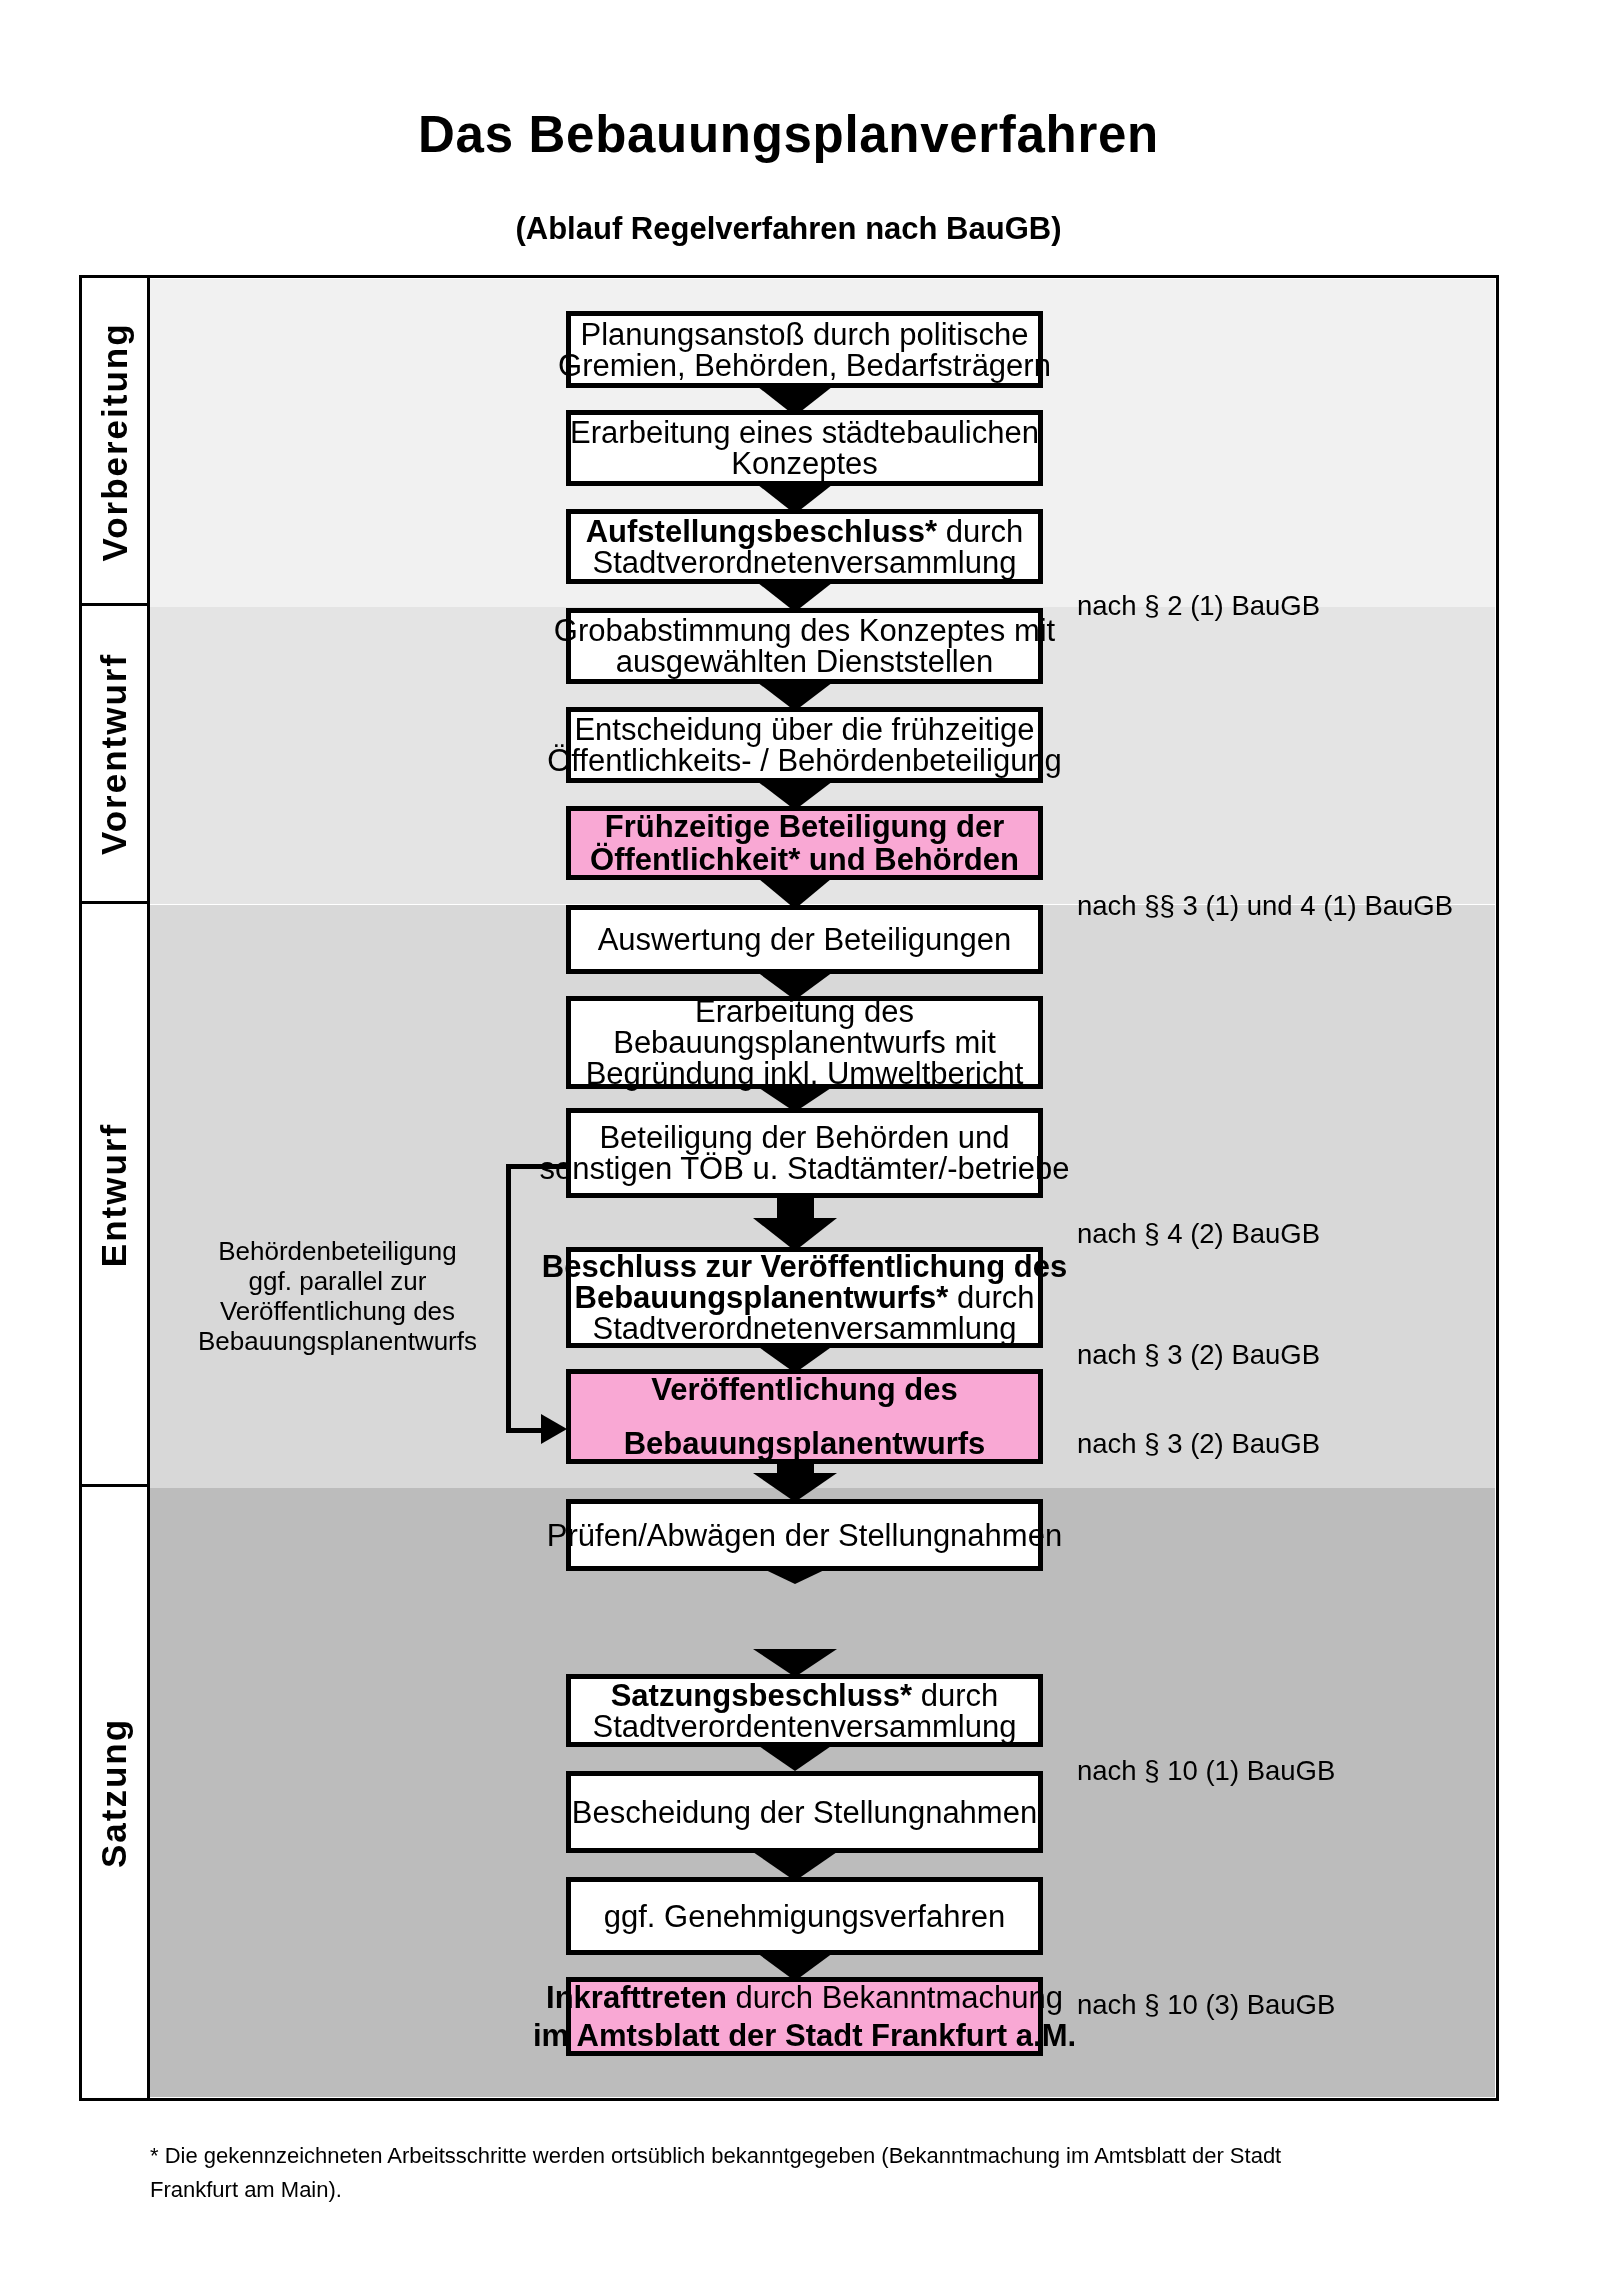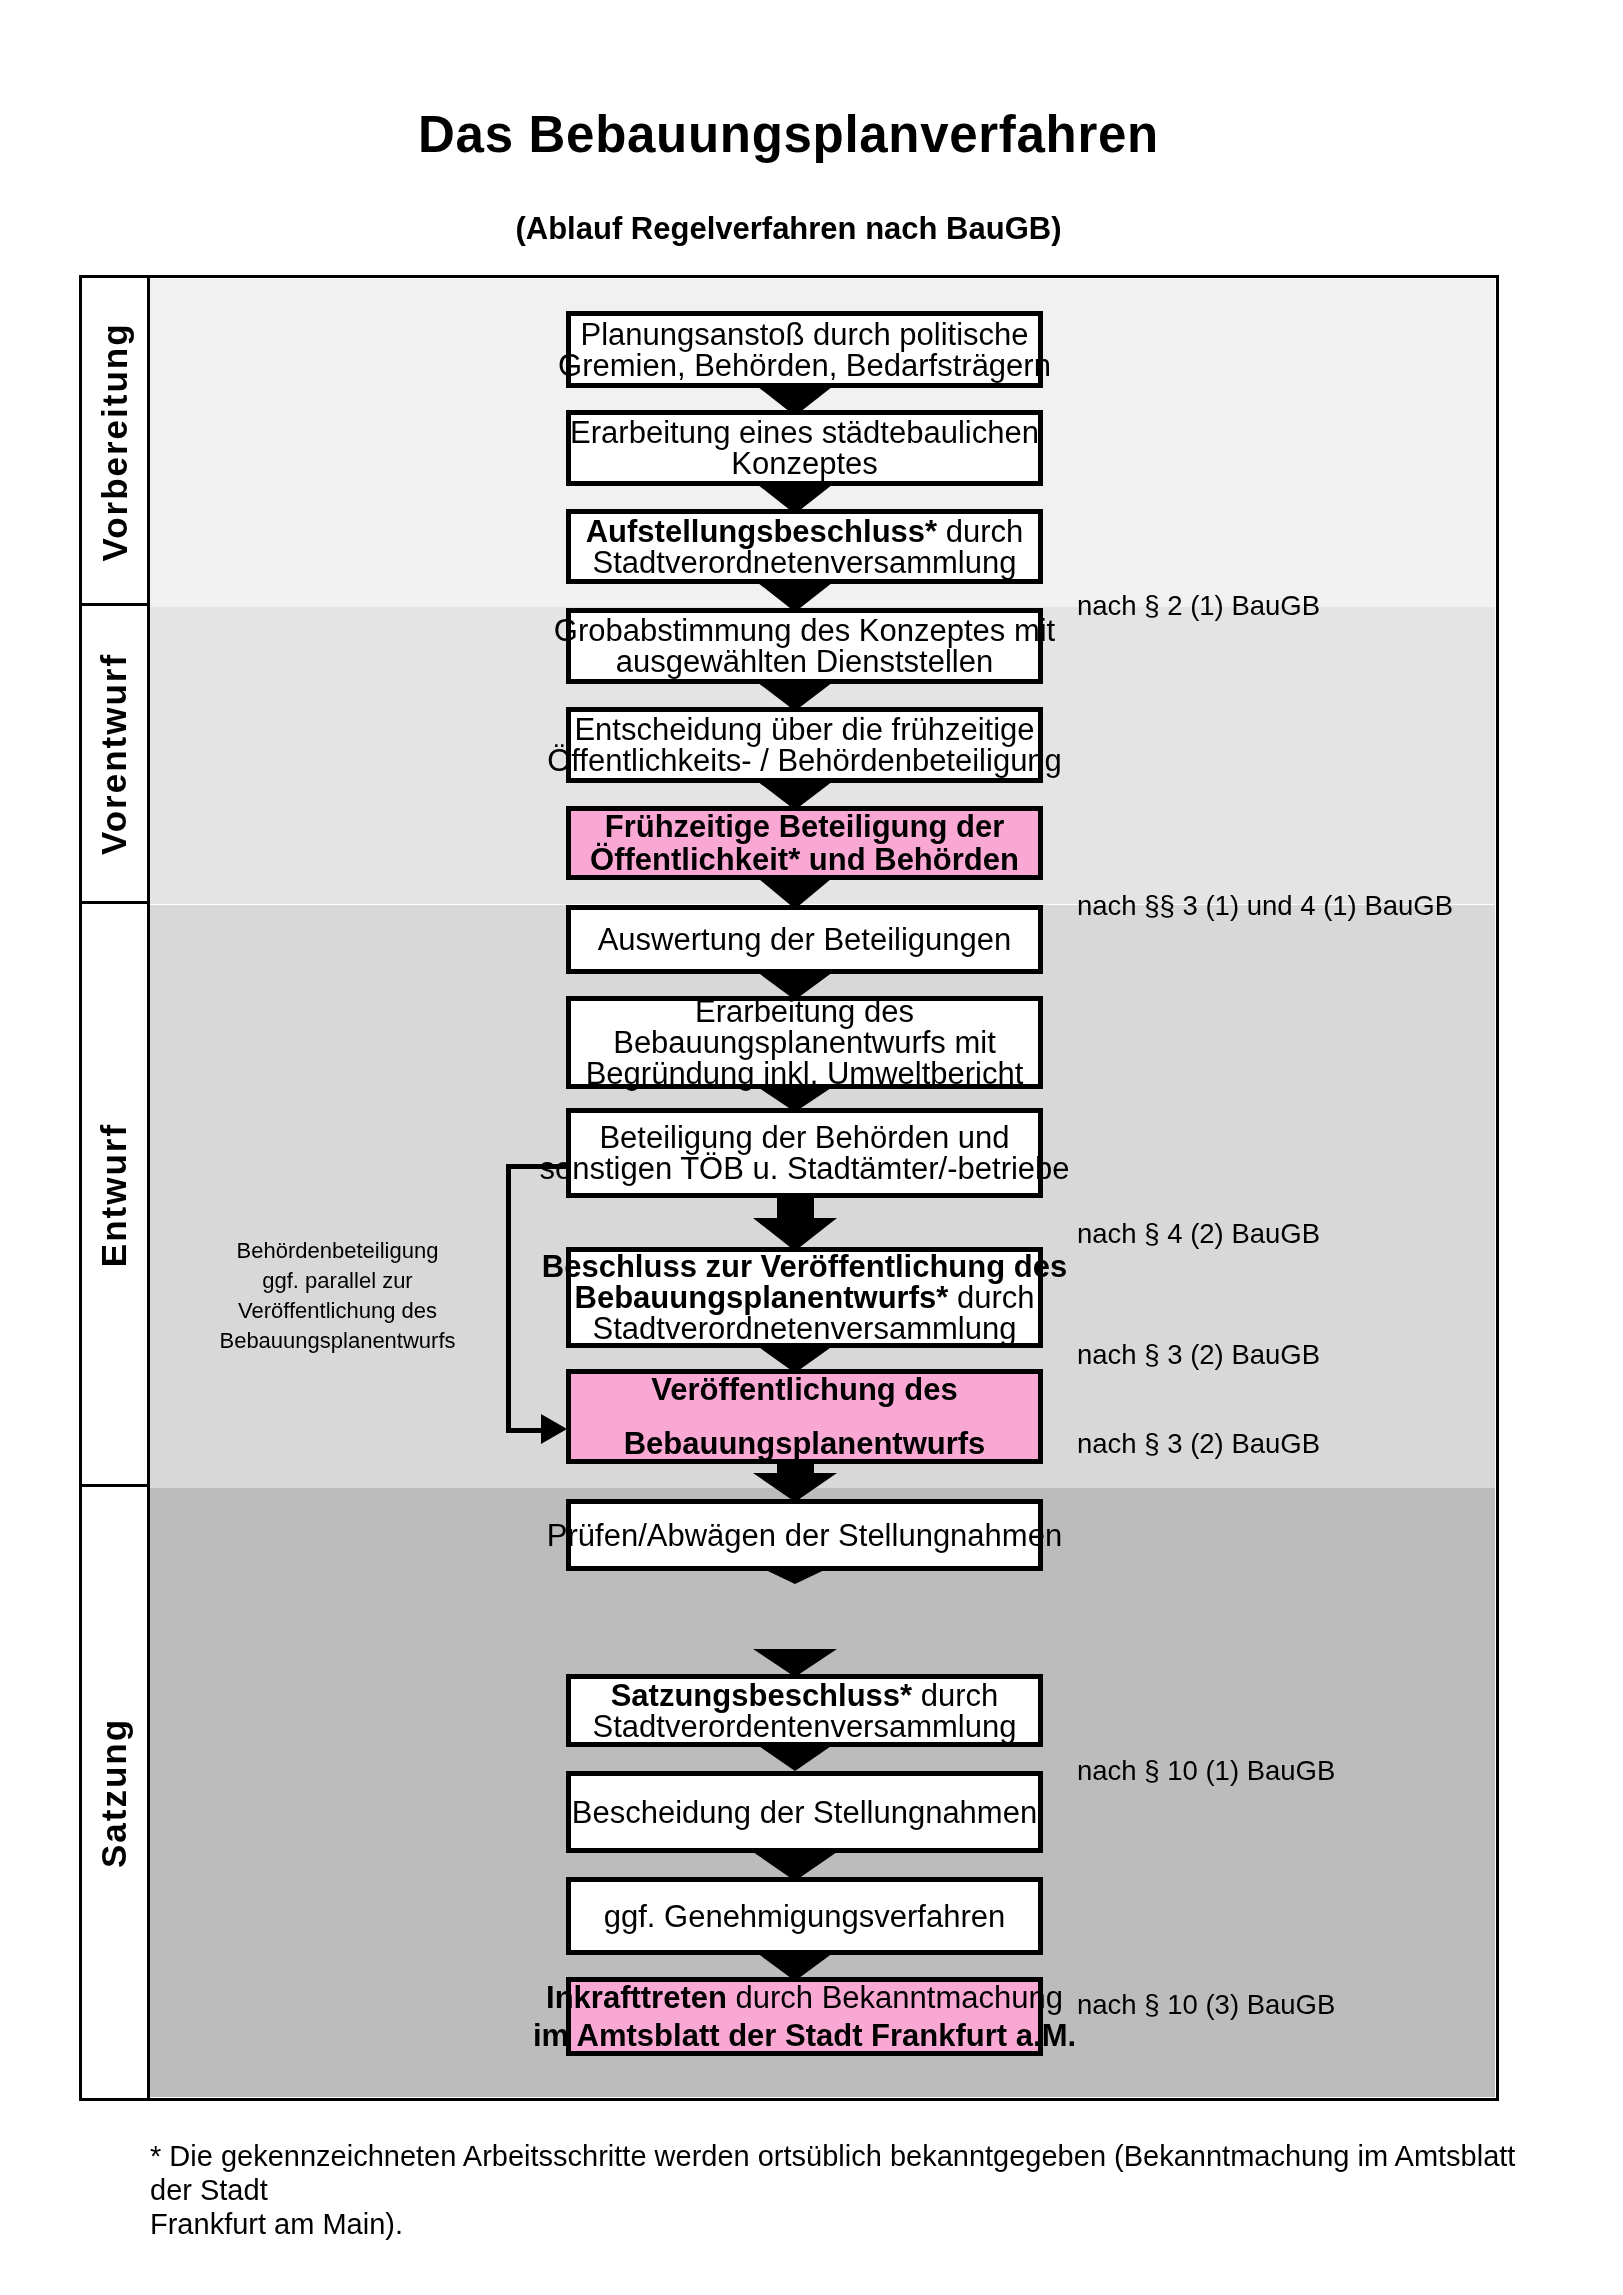--- a/index.html
+++ b/index.html
@@ -34,27 +34,27 @@
   .box.blue{background:#f9a8d4;font-weight:bold;justify-content:space-between;}
   .bl{white-space:nowrap;}
   
   .arr{position:absolute;left:753px;width:0;height:0;z-index:2;
        border-left:42px solid transparent;border-right:42px solid transparent;}
   .stem{position:absolute;left:777px;width:37px;background:#000;z-index:2;}
   
   .note{position:absolute;left:1077px;font-size:27.5px;white-space:nowrap;z-index:3;margin-top:44px;}
   
   .sidenote{position:absolute;left:190px;top:1236px;width:295px;text-align:center;
-            font-size:22px;line-height:30px;z-index:3;}
+            font-size:26px;line-height:30px;z-index:3;}
   
   .cline{position:absolute;background:#000;z-index:2;}
   .carr{position:absolute;left:541px;top:1414px;width:0;height:0;z-index:2;
         border-top:15.7px solid transparent;border-bottom:15.7px solid transparent;
         border-left:26px solid #000;}
-  .footnote{position:absolute;left:150px;top:2139px;width:1401px;font-size:29px;
+  .footnote{position:absolute;left:150px;top:2139px;width:1401px;font-size:22px;
             line-height:34px;z-index:3;}
 </style>
 </head>
 <body>
 
 <div id="page">
 
   <div class="title">Das Bebauungsplanverfahren</div>
   <div class="subtitle">(Ablauf Regelverfahren nach BauGB)</div>
 

